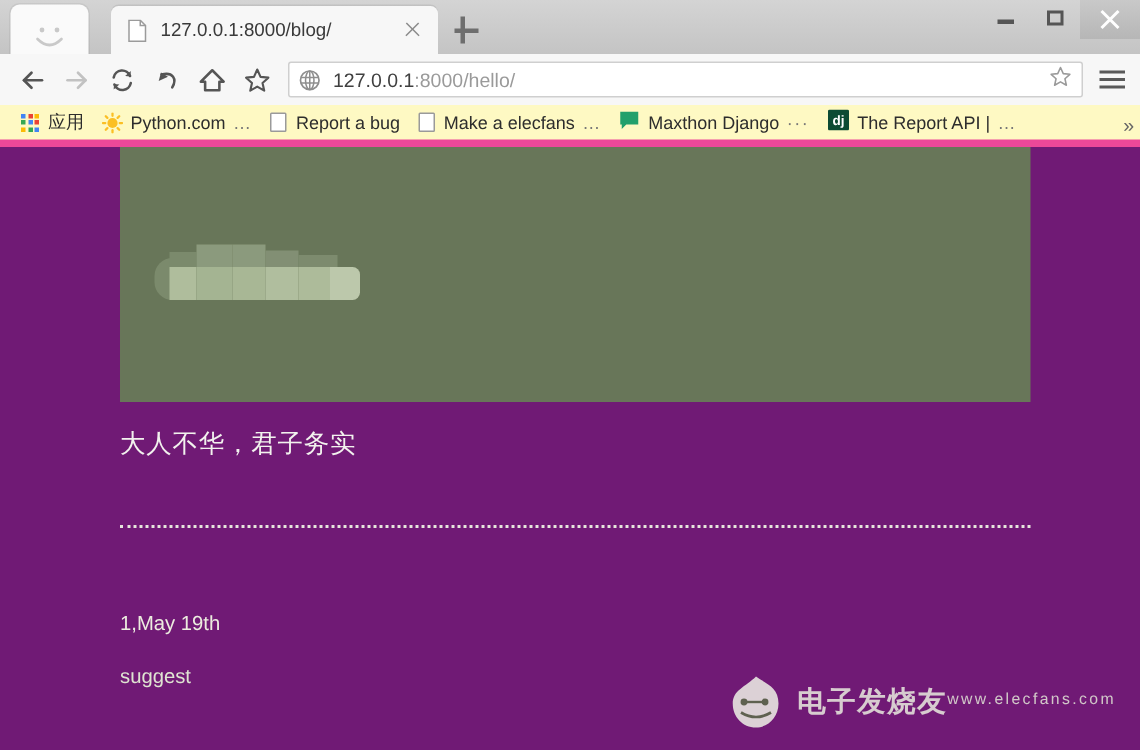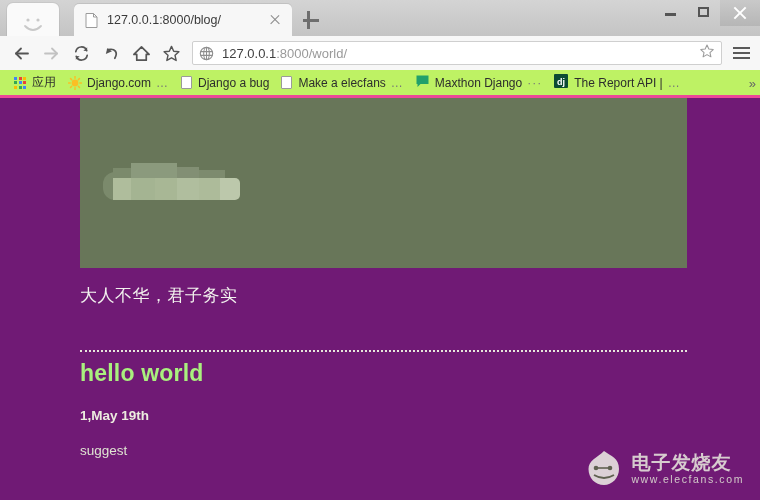--- a/index.html
+++ b/index.html
@@ -176,22 +176,22 @@
     display: flex; flex-direction: column;
     align-items: center; justify-content: center;
     gap: 3px;
     margin-right: 4px;
   }
   .menu-btn span { display:block; width: 17px; height: 2px; background: #5a5a5a; }
 
   
   .bookmarks {
     height: 28px;
-    background: #bef264;
-    border-bottom: 3px solid #ec4899;
+    background: #fef9c3;
+    border-bottom: 5px solid #ec4899;
     display: flex;
     align-items: center;
     padding-left: 8px;
     box-sizing: border-box;
     font-size: 12px;
     color: #2d2d2d;
     position: relative;
     overflow: hidden;
   }
   .bm {
@@ -283,21 +283,20 @@
     font-weight: bold;
     color: #a9f07e;
     letter-spacing: 0.2px;
   }
   .post-meta {
     position: absolute;
     left: 80px;
     top: 310px;
     font-size: 13.5px;
     color: #ececdf;
-    font-weight: bold;
   }
   .post-body {
     position: absolute;
     left: 80px;
     top: 345px;
     font-size: 13.5px;
     color: #dfe4d2;
   }
 
   
@@ -306,21 +305,21 @@
     right: 16px;
     bottom: 10px;
     display: flex;
     align-items: center;
     opacity: 0.86;
     pointer-events: none;
   }
   .wm-text {
     margin-left: 6px;
     display: flex;
-    flex-direction: column;
+    flex-direction: row;
     line-height: 1.05;
   }
   .wm-cn {
     font-size: 19px;
     font-weight: bold;
     color: #e8eade;
     font-family: "DejaVu Sans", "Liberation Sans", sans-serif;
     letter-spacing: 1px;
   }
   .wm-url {
@@ -410,21 +409,21 @@
         <path d="M10 2.5 L12.3 7.6 L17.8 8.2 L13.7 11.9 L14.9 17.3 L10 14.5 L5.1 17.3 L6.3 11.9 L2.2 8.2 L7.7 7.6 Z" fill="none" stroke="#555" stroke-width="1.5" stroke-linejoin="round"></path>
       </svg>
     </div>
 
     <div class="omnibox">
       <svg width="15" height="15" viewBox="0 0 16 16">
         <circle cx="8" cy="8" r="6.6" fill="none" stroke="#8e8e8e" stroke-width="1.2"></circle>
         <ellipse cx="8" cy="8" rx="3" ry="6.6" fill="none" stroke="#8e8e8e" stroke-width="1.1"></ellipse>
         <path d="M1.6 6 H14.4 M1.6 10 H14.4 M8 1.4 V14.6" stroke="#8e8e8e" stroke-width="1.1"></path>
       </svg>
-      <span class="omnibox-url"><b>127.0.0.1</b><span>:8000/world/</span></span>
+      <span class="omnibox-url"><b>127.0.0.1</b><span>:8000/hello/</span></span>
       <span class="omnibox-star">
         <svg width="16" height="16" viewBox="0 0 20 20">
           <path d="M10 2.5 L12.3 7.6 L17.8 8.2 L13.7 11.9 L14.9 17.3 L10 14.5 L5.1 17.3 L6.3 11.9 L2.2 8.2 L7.7 7.6 Z" fill="none" stroke="#9a9a9a" stroke-width="1.3" stroke-linejoin="round"></path>
         </svg>
       </span>
     </div>
 
     <div class="menu-btn">
       <span></span>
       <span></span>
@@ -458,27 +457,27 @@
               <path d="M7 11.8 V13.4"></path>
             <path d="M0.6 7 H2.2"></path>
               <path d="M11.8 7 H13.4"></path>
             <path d="M2.5 2.5 L3.6 3.6"></path>
               <path d="M10.4 10.4 L11.5 11.5"></path>
             <path d="M11.5 2.5 L10.4 3.6"></path>
               <path d="M3.6 10.4 L2.5 11.5"></path>
           </g>
         </svg>
       </span>
-      <span class="bm-label">Django.com</span>
+      <span class="bm-label">Python.com</span>
       <span class="bm-ellipsis">…</span>
     </div>
 
     <div class="bm">
       <span class="doc-ico"></span>
-      <span class="bm-label">Django a bug</span>
+      <span class="bm-label">Report a bug</span>
     </div>
 
     <div class="bm">
       <span class="doc-ico"></span>
       <span class="bm-label">Make a elecfans</span>
       <span class="bm-ellipsis">…</span>
     </div>
 
     <div class="bm">
       <span>
@@ -520,21 +519,20 @@
         <i style="left:74px; top:20px; width:22px; height:22px; background:#b0be9e;"></i>
         <i style="left:96px; top:20px; width:26px; height:22px; background:#adbb9a;"></i>
         <i style="left:117px;top:20px; width:20px; height:22px; background:#bcc8ab; border-radius:0 5px 5px 0;"></i>
       </div>
     </div>
 
     <div class="tagline">大人不华，君子务实</div>
 
     <div class="divider"></div>
 
-    <div class="post-title">hello world</div>
 
     <div class="post-meta">1,May 19th</div>
 
     <div class="post-body">suggest</div>
 
     <div class="watermark">
       <svg width="42" height="42" viewBox="0 0 42 42">
         <path d="M21 3 C28 8 36 10 36 21 C36 30 29 37 21 37 C12 37 5.5 30 5.5 21 C5.5 12 14 10 21 3 Z" fill="#eef0e6"></path>
         <circle cx="13" cy="20" r="2.3" fill="#5d6d4b"></circle>
         <circle cx="27" cy="20" r="2.3" fill="#5d6d4b"></circle>

